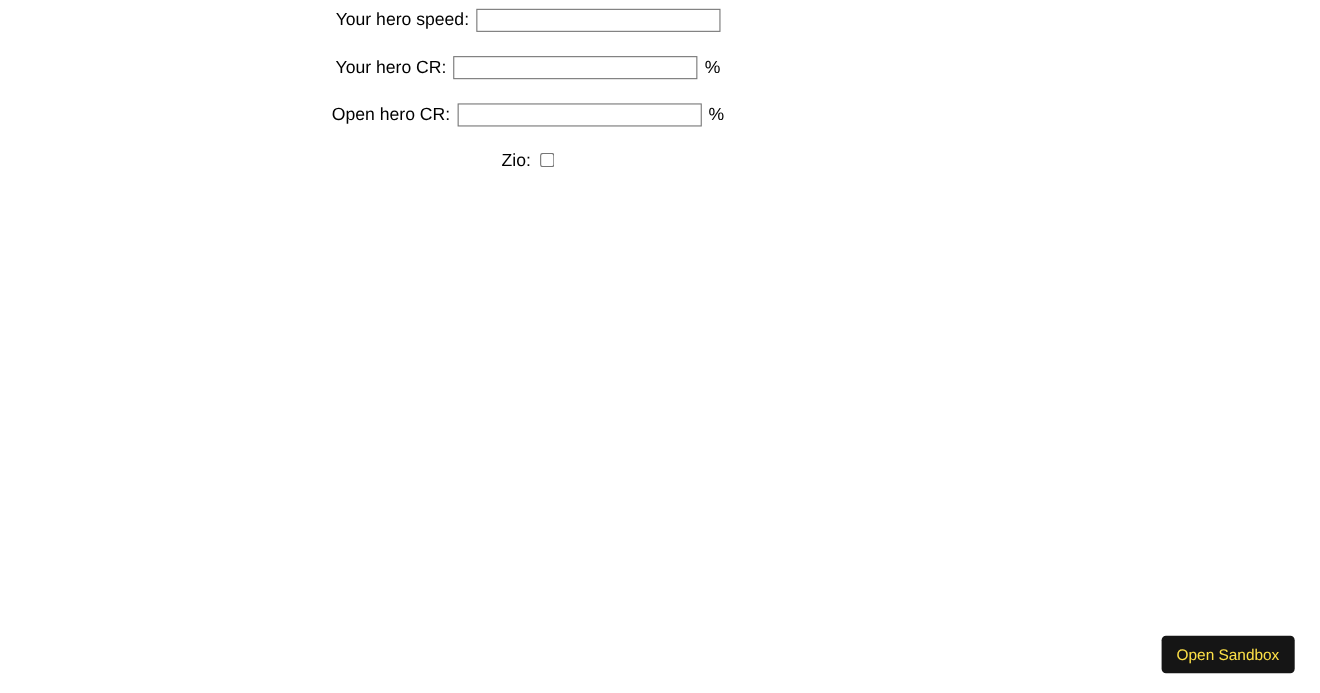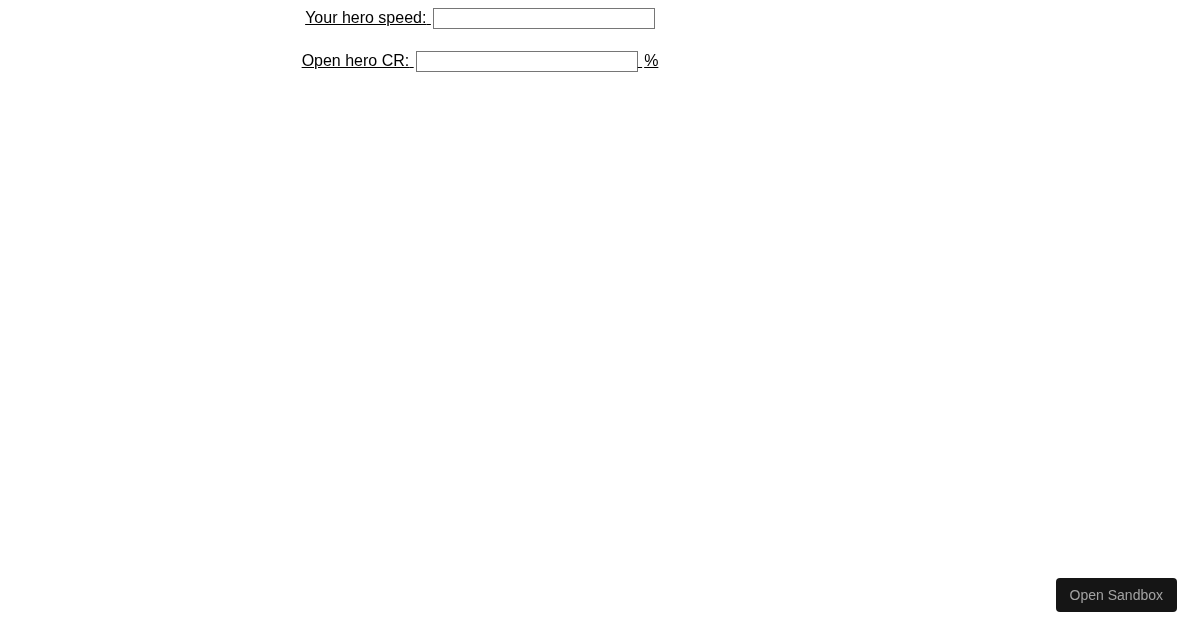--- a/index.html
+++ b/index.html
@@ -12,21 +12,20 @@
       font-size: 16px;
       color: #000;
       background: #fff;
       width: 1200px;
       height: 630px;
       position: relative;
     }
     .form-container {
       width: 960px;
       padding-top: 8px;
-      text-decoration: underline;
     }
     .form-row {
       text-align: center;
       margin: 0 0 22px 0;
       line-height: 1.2;
     }
     .form-row label {
       display: inline;
     }
     .text-input {
@@ -48,42 +47,51 @@
       margin: 0 0 0 4px;
       vertical-align: middle;
       position: relative;
       top: -1px;
     }
     .sandbox-btn {
       position: absolute;
       right: 23px;
       bottom: 18px;
       background: #151515;
-      color: #a3a3a3;
+      color: #fde047;
       border: none;
       border-radius: 4px;
       padding: 9px 14px;
       font-size: 14px;
       font-family: inherit;
       cursor: pointer;
     }
   </style>
 </head>
 <body>
 
 <div class="form-container">
 
   <div class="form-row">
     <label>Your hero speed:</label>
     <input type="text" class="text-input" value="" style="">
   </div>
 
+  <div class="form-row">
+    <label>Your hero CR:</label>
+    <input type="text" class="text-input" value="" style="">
+    <span class="suffix">%</span>
+  </div>
 
   <div class="form-row">
     <label>Open hero CR:</label>
     <input type="text" class="text-input" value="" style="">
     <span class="suffix">%</span>
   </div>
 
+  <div class="form-row">
+    <label>Zio:</label>
+    <input type="checkbox" class="checkbox-input" style="">
+  </div>
 
 </div>
 
 <button class="sandbox-btn">Open Sandbox</button>
 
 </body></html>

